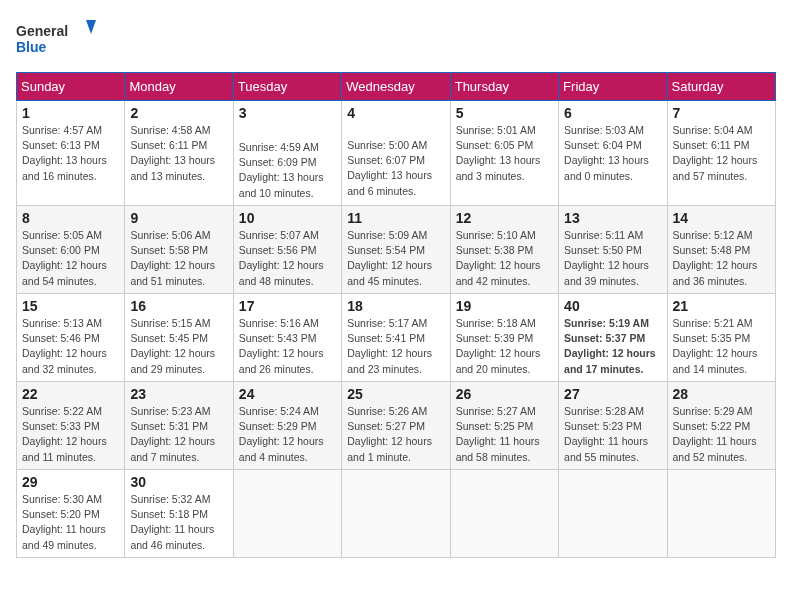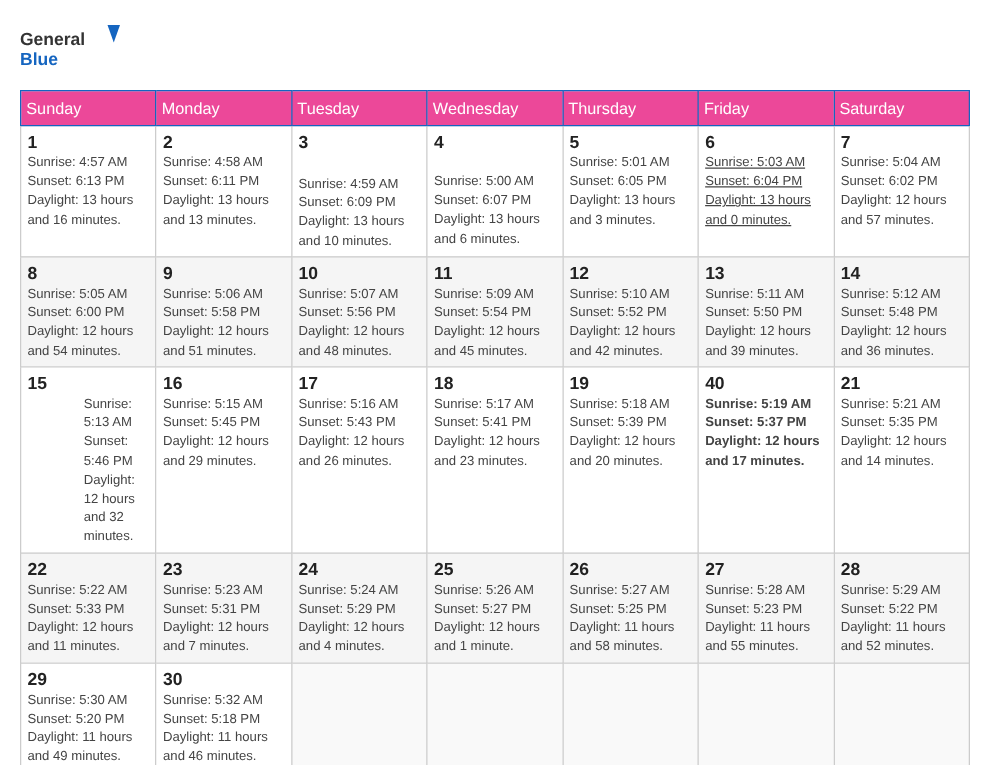--- a/index.html
+++ b/index.html
@@ -32,21 +32,21 @@
     .location {
       font-size: 15px;
       color: #555;
     }
     .calendar {
       width: 100%;
       border-collapse: collapse;
       font-size: 11px;
     }
     .calendar th {
-      background: #ec4899;
+      background: #be185d;
       color: #fff;
       padding: 6px 4px;
       text-align: left;
       font-size: 13px;
       font-weight: normal;
       border: 1px solid #1565c0;
     }
     .calendar td {
       border: 1px solid #ccc;
       vertical-align: top;
@@ -134,29 +134,29 @@
         </td>
         <td>
           <div class="day-num">5</div>
           <div class="day-info" style="white-space: pre-line;">Sunrise: 5:01 AM
 Sunset: 6:05 PM
 Daylight: 13 hours
 and 3 minutes.</div>
         </td>
         <td>
           <div class="day-num">6</div>
-          <div class="day-info" style="white-space: pre-line; text-decoration: underline;">Sunrise: 5:03 AM
+          <div class="day-info" style="white-space: pre-line;">Sunrise: 5:03 AM
 Sunset: 6:04 PM
 Daylight: 13 hours
 and 0 minutes.</div>
         </td>
         <td>
           <div class="day-num">7</div>
           <div class="day-info" style="white-space: pre-line;">Sunrise: 5:04 AM
-Sunset: 6:02 PM
+Sunset: 6:11 PM
 Daylight: 12 hours
 and 57 minutes.</div>
         </td>
       </tr>
       <tr>
         <td>
           <div class="day-num">8</div>
           <div class="day-info" style="white-space: pre-line;">Sunrise: 5:05 AM
 Sunset: 6:00 PM
 Daylight: 12 hours
@@ -179,21 +179,21 @@
         <td>
           <div class="day-num">11</div>
           <div class="day-info" style="white-space: pre-line;">Sunrise: 5:09 AM
 Sunset: 5:54 PM
 Daylight: 12 hours
 and 45 minutes.</div>
         </td>
         <td>
           <div class="day-num">12</div>
           <div class="day-info" style="white-space: pre-line;">Sunrise: 5:10 AM
-Sunset: 5:52 PM
+Sunset: 5:38 PM
 Daylight: 12 hours
 and 42 minutes.</div>
         </td>
         <td>
           <div class="day-num">13</div>
           <div class="day-info" style="white-space: pre-line;">Sunrise: 5:11 AM
 Sunset: 5:50 PM
 Daylight: 12 hours
 and 39 minutes.</div>
         </td>
@@ -201,21 +201,21 @@
           <div class="day-num">14</div>
           <div class="day-info" style="white-space: pre-line;">Sunrise: 5:12 AM
 Sunset: 5:48 PM
 Daylight: 12 hours
 and 36 minutes.</div>
         </td>
       </tr>
       <tr>
         <td>
           <div class="day-num">15</div>
-          <div class="day-info" style="white-space: pre-line; margin-left: 45px;">Sunrise: 5:13 AM
+          <div class="day-info" style="white-space: pre-line;">Sunrise: 5:13 AM
 Sunset: 5:46 PM
 Daylight: 12 hours
 and 32 minutes.</div>
         </td>
         <td>
           <div class="day-num">16</div>
           <div class="day-info" style="white-space: pre-line;">Sunrise: 5:15 AM
 Sunset: 5:45 PM
 Daylight: 12 hours
 and 29 minutes.</div>

